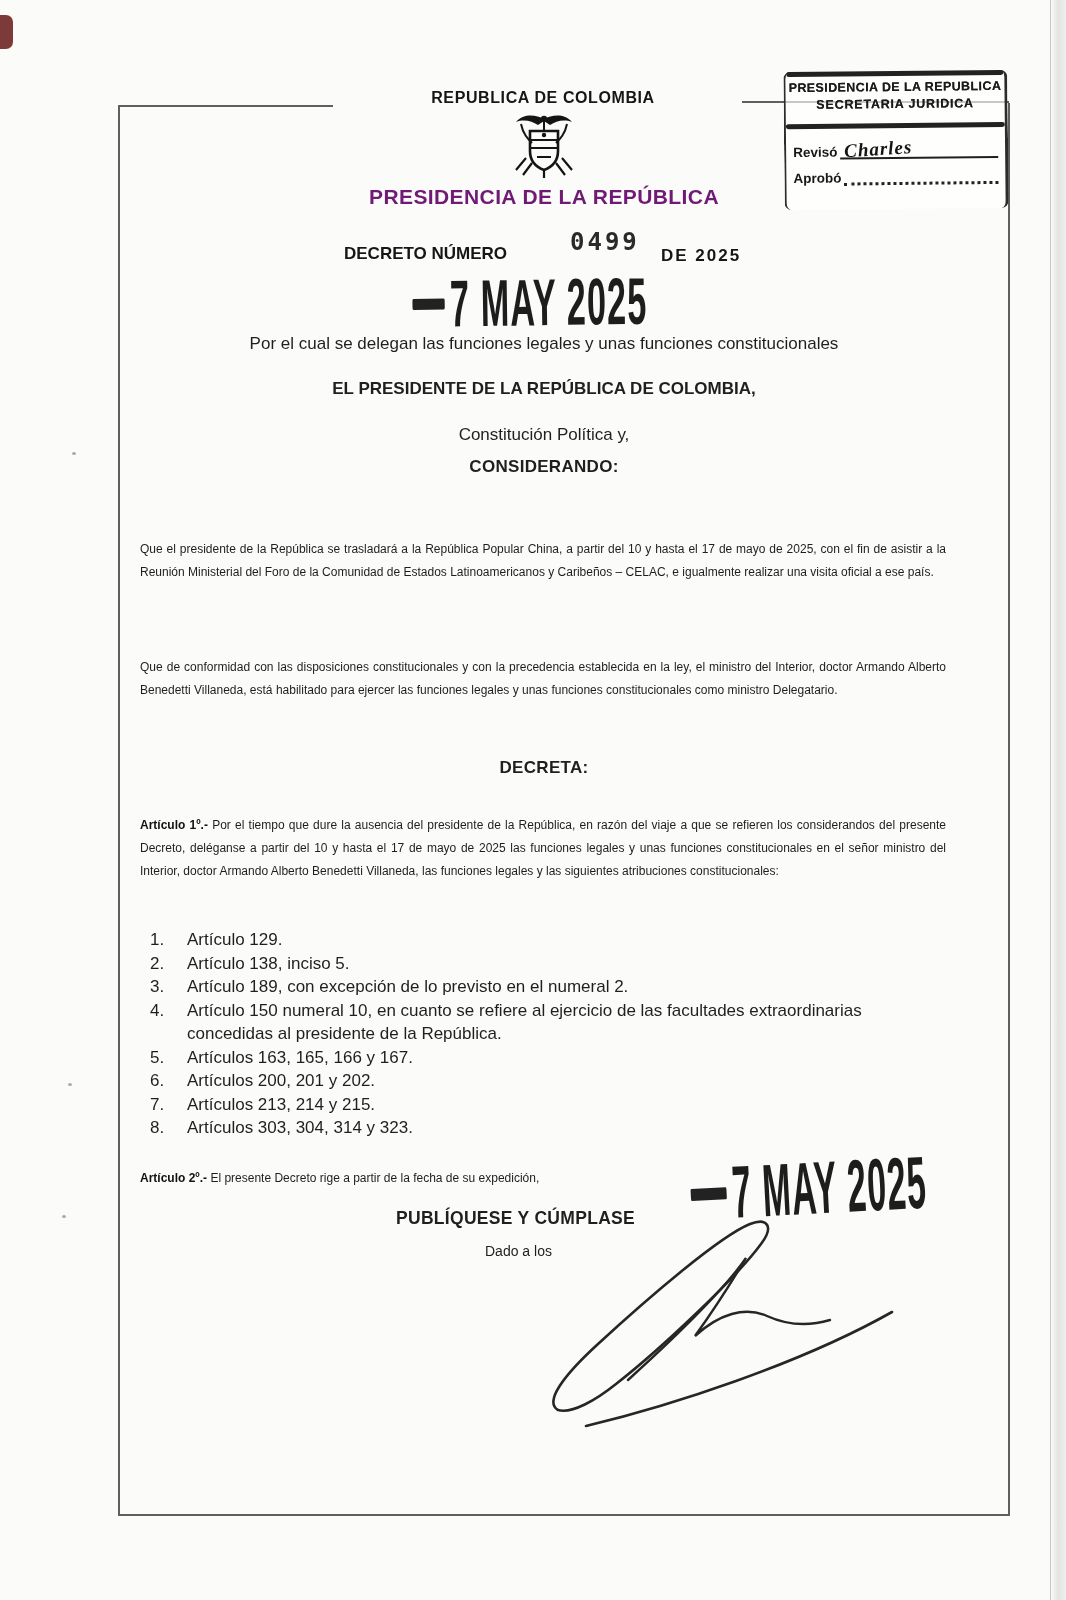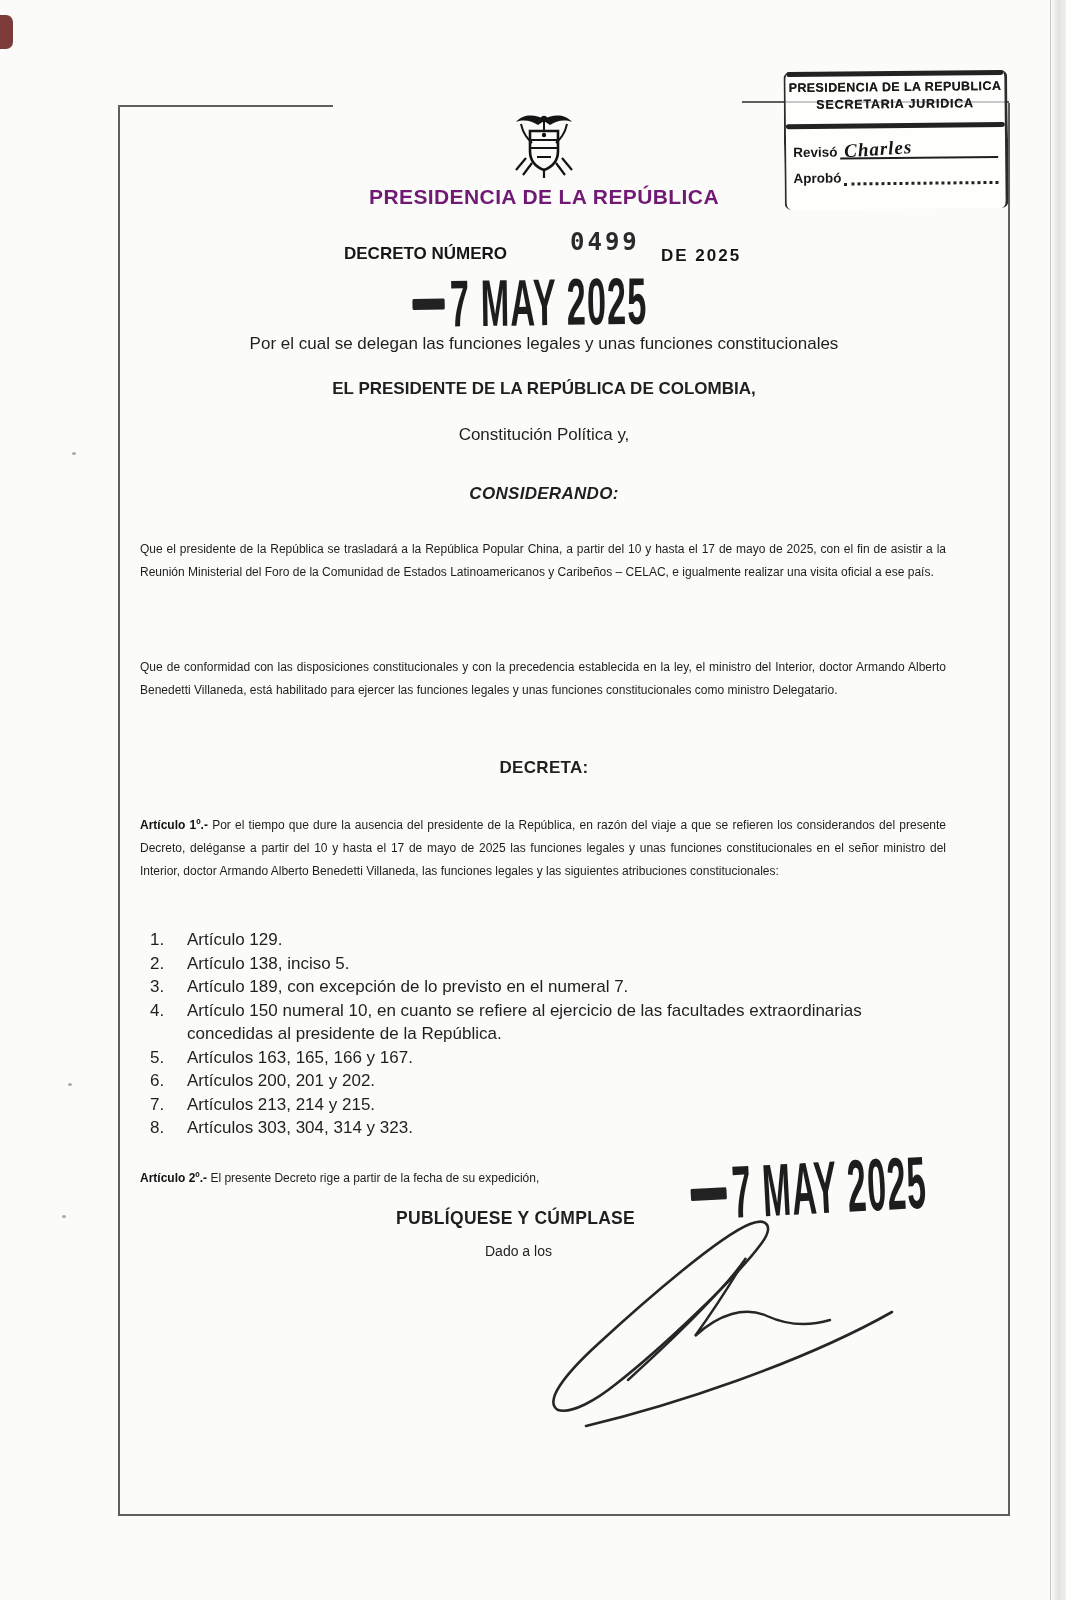--- a/index.html
+++ b/index.html
@@ -51,21 +51,21 @@
   .ds-top .dash { width:62px; height:11px; margin-right:10px; vertical-align:17px; }
   .ds-bottom { left:693px; top:1152px; font-size:74px;
     transform:rotate(-3deg) scaleX(0.46); transform-origin:left bottom; z-index:6; }
   .ds-bottom .dash { width:78px; height:12px; margin-right:12px; vertical-align:19px; }
   
   .ctr { left:140px; width:808px; text-align:center; }
   .subject { top:334px; font-size:17px; }
   .auth1 { top:379px; font-size:17px; font-weight:bold; }
   .auth2 { top:403px; font-size:17px; }
   .auth3 { top:425px; font-size:17px; }
-  .h-consid { top:484px; font-size:17px; font-weight:bold; letter-spacing:0.3px;font-style:italic; }
+  .h-consid { top:457px; font-size:17px; font-weight:bold; letter-spacing:0.3px; }
   .h-decreta { top:758px; font-size:17px; font-weight:bold; letter-spacing:0.3px; }
   .para { left:140px; width:806px; text-align:justify; font-size:12px; line-height:23px; color:#1e1e1e; }
   .p1 { top:526px; }
   .p2 { top:644px; }
   .art1 { top:802px; }
   .art2 { top:1155px; width:700px; text-align:left; }
   .para b { color:#121212; }
   
   .list { left:140px; top:928px; width:806px; font-size:17px; line-height:23.5px; }
   .lrow { display:flex; }
@@ -86,20 +86,21 @@
 <body>
 
 <div class="page">
 
   <div class="fline" style="left:118px; top:105px; width:1.5px; height:1410px;"></div>
   <div class="fline" style="left:1008px; top:103px; width:1.5px; height:1412px;"></div>
   <div class="fline" style="left:118px; top:1514px; width:892px; height:1.5px;"></div>
   <div class="fline" style="left:118px; top:105px; width:215px; height:1.8px;"></div>
   <div class="fline" style="left:742px; top:101px; width:267px; height:1.8px;"></div>
 
+  <div class="abs country">REPUBLICA DE COLOMBIA</div>
 
   <div class="abs coat">
     <svg width="65" height="72" viewBox="0 0 65 72" fill="none" xmlns="http://www.w3.org/2000/svg">
       <path d="M4 13 C12 4 24 6 32 10 C40 6 52 4 60 13 C52 10 44 12 38 16 L32 12 L26 16 C20 12 12 10 4 13 Z" fill="#141414"></path>
       <circle cx="32" cy="10" r="3.2" fill="#141414"></circle>
       <path d="M32 13 L32 21" stroke="#141414" stroke-width="2"></path>
       <path d="M9 15 C11 25 16 30 20 34" stroke="#141414" stroke-width="2" fill="none"></path>
       <path d="M55 15 C53 25 48 30 44 34" stroke="#141414" stroke-width="2" fill="none"></path>
       <path d="M18 22 H46 V42 C46 52 40 58 32 61 C24 58 18 52 18 42 Z" stroke="#141414" stroke-width="2.6" fill="none"></path>
       <line x1="18" y1="31" x2="46" y2="31" stroke="#141414" stroke-width="2"></line>
@@ -154,21 +155,21 @@
     <div class="lrow">
         <span class="lnum">1.</span>
         <span class="ltxt">Artículo 129.</span>
       </div>
     <div class="lrow">
         <span class="lnum">2.</span>
         <span class="ltxt">Artículo 138, inciso 5.</span>
       </div>
     <div class="lrow">
         <span class="lnum">3.</span>
-        <span class="ltxt">Artículo 189, con excepción de lo previsto en el numeral 7.</span>
+        <span class="ltxt">Artículo 189, con excepción de lo previsto en el numeral 2.</span>
       </div>
     <div class="lrow">
         <span class="lnum">4.</span>
         <span class="ltxt">Artículo 150 numeral 10, en cuanto se refiere al ejercicio de las facultades extraordinarias concedidas al presidente de la República.</span>
       </div>
     <div class="lrow">
         <span class="lnum">5.</span>
         <span class="ltxt">Artículos 163, 165, 166 y 167.</span>
       </div>
     <div class="lrow">

